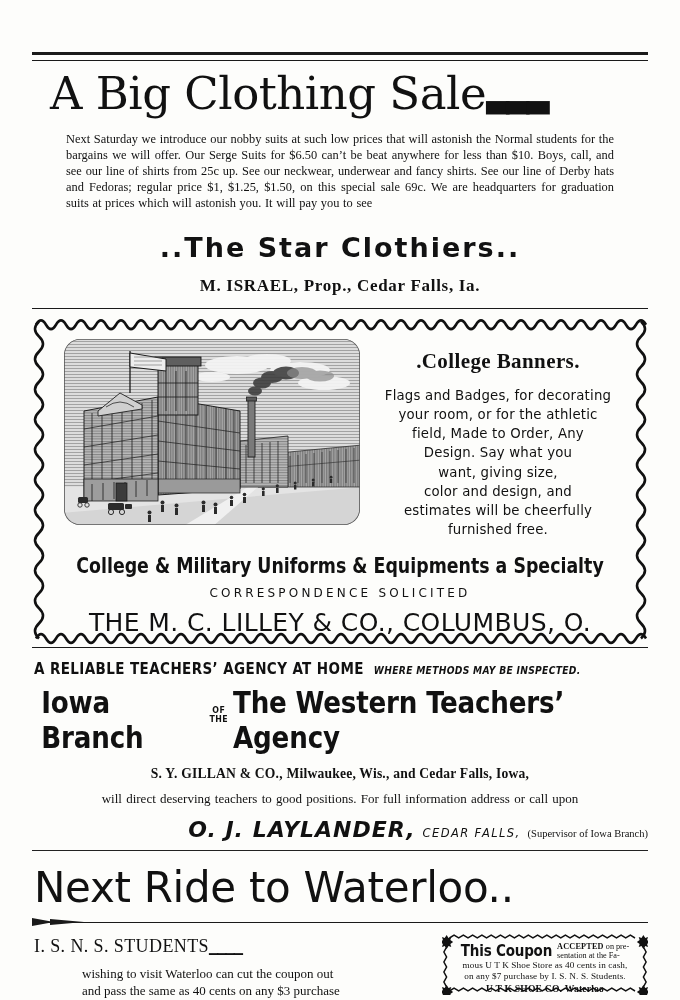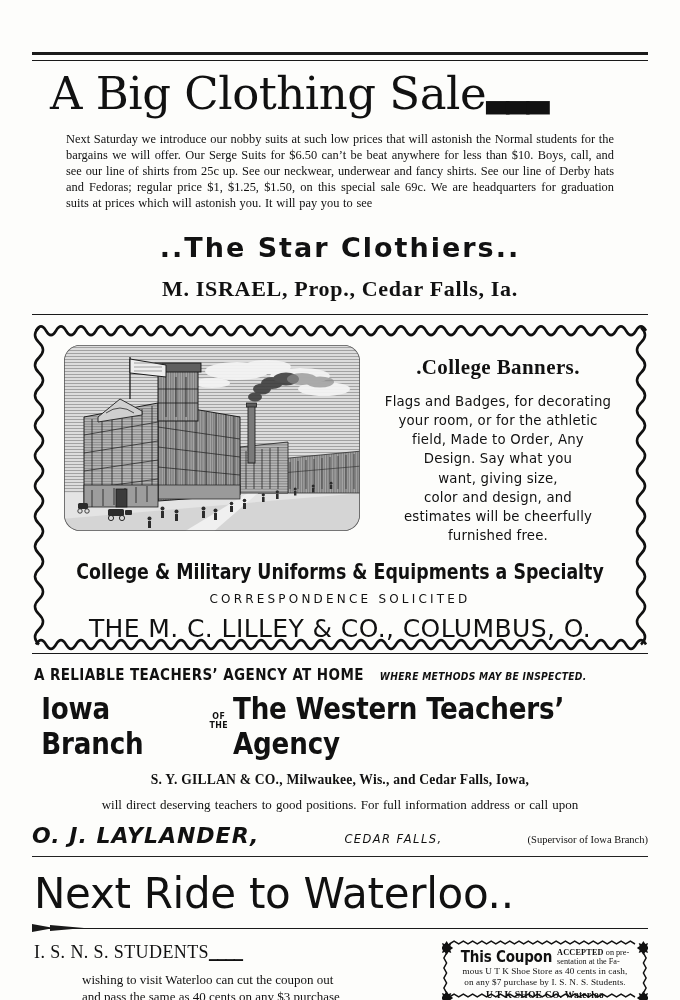--- a/index.html
+++ b/index.html
@@ -84,21 +84,21 @@
     font-weight: bold;
     font-size: 27px;
     letter-spacing: 2px;
     margin: 20px 0 0 0;
     color: #121212;
   }
   .israel-line {
     text-align: center;
     font-family: "Liberation Serif", serif;
     font-weight: bold;
-    font-size: 22px;
+    font-size: 17px;
     letter-spacing: 0.7px;
     margin: 13px 0 12px 0;
   }
 
   
   .lilley {
     position: relative;
     margin-top: 6px;
     padding: 16px 14px 10px 14px;
     min-height: 292px;
@@ -154,21 +154,21 @@
     letter-spacing: 0.4px;
     margin: 8px 0 0 0;
   }
 
   
   .agency { padding: 6px 0 8px 0; }
   .ag-l1 {
     font-family: "DejaVu Sans Condensed", "DejaVu Sans", "Liberation Sans", sans-serif;
     font-weight: bold; font-size: 15px; letter-spacing: 0.4px;
     margin: 6px 0 0 2px;
-    display: flex; align-items: baseline; gap: 16px;
+    display: flex; align-items: baseline; gap: 10px;
   }
   .ag-l1 .small {
     font-weight: bold; font-size: 10.2px; letter-spacing: 0.3px;
     font-style: italic;
   }
   .ag-l2 {
     font-family: "DejaVu Sans Condensed", "DejaVu Sans", "Liberation Sans", sans-serif;
     font-weight: bold;
     font-size: 30px;
     letter-spacing: -0.2px;
@@ -179,21 +179,21 @@
   .ofthe { display: inline-block; font-size: 9px; line-height: 1.0; text-align: center; letter-spacing: 0.5px; }
   .ag-l3 {
     text-align: center; font-weight: bold; font-size: 13.6px;
     margin: 11px 0 0 0; letter-spacing: 0.2px;
   }
   .ag-l4 {
     text-align: center; font-size: 13px; margin: 9px 0 0 0; word-spacing: 1px;
   }
   .ag-l5 {
     text-align: center; margin: 10px 0 0 0;
-    display: flex; align-items: baseline; justify-content: space-between; gap: 7px;
+    display: flex; align-items: baseline; justify-content: flex-end; gap: 7px;
   }
   .ag-l5 .name {
     font-family: "DejaVu Sans", "Liberation Sans", sans-serif;
     font-weight: bold; font-style: italic; font-size: 22px; letter-spacing: 1px;
   }
   .ag-l5 .city {
     font-family: "DejaVu Sans", "Liberation Sans", sans-serif;
     font-style: italic; font-size: 11.5px; letter-spacing: 1.4px;
   }
   .ag-l5 .paren { font-size: 10.5px; }

